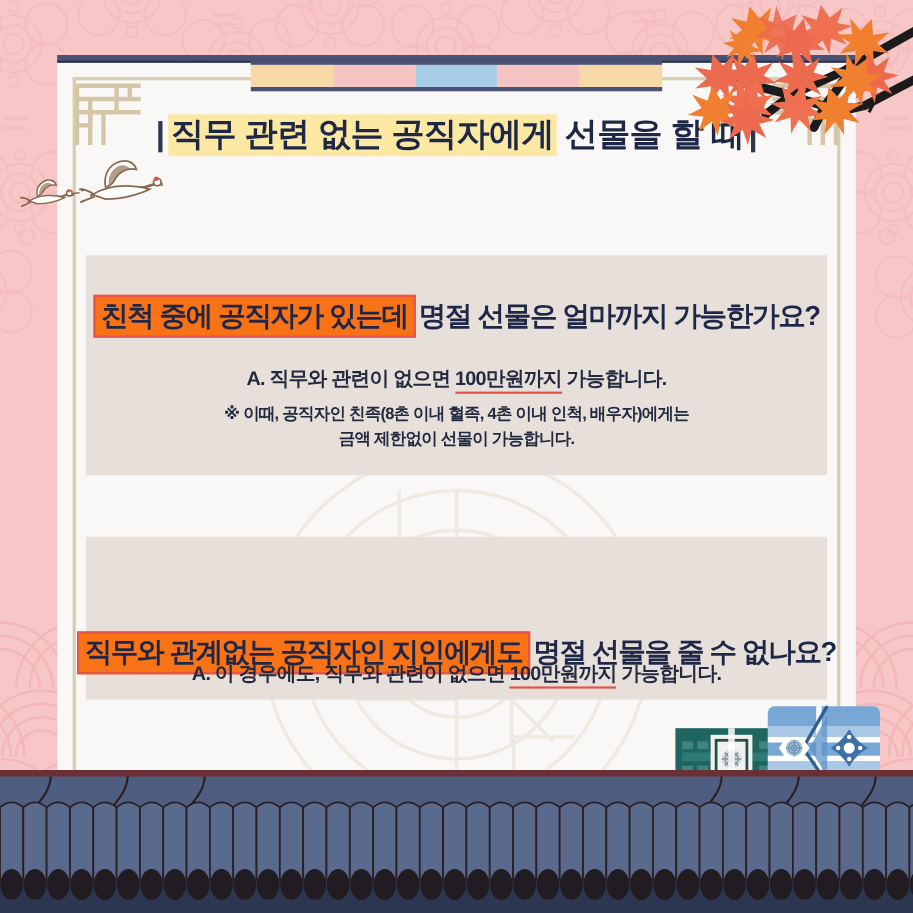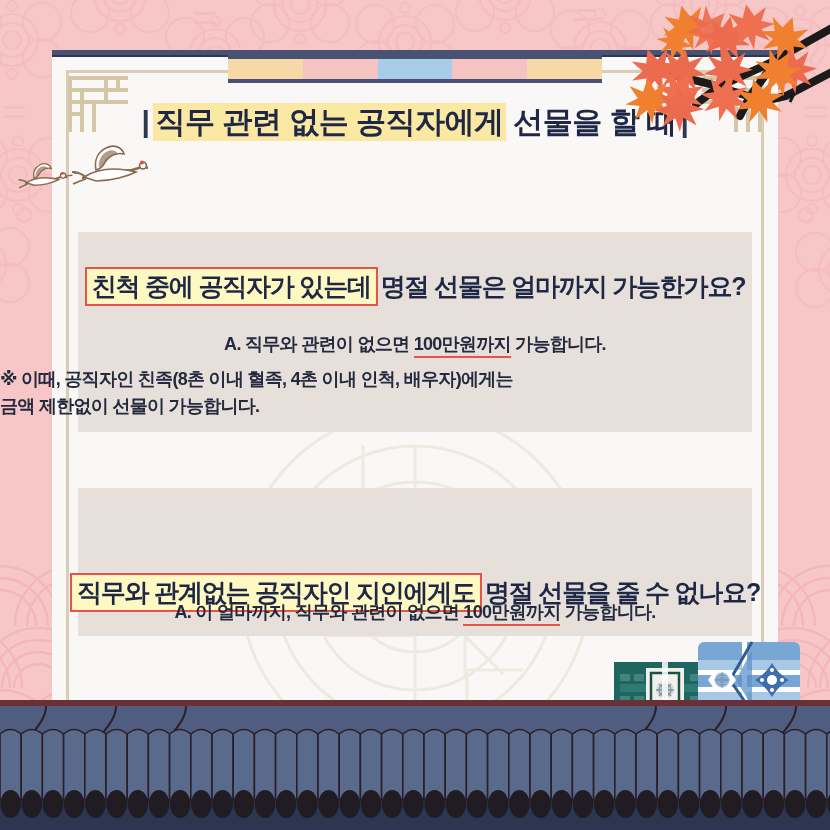--- a/index.html
+++ b/index.html
@@ -122,21 +122,21 @@
     position:absolute; left:0; right:0;
     text-align:center;
     font-size:25px; font-weight:bold; color:#1E2745;
     white-space:nowrap; letter-spacing:-1.2px;
     z-index:7;
   }
   .q3-q { top:270px; }
   .q4-q { top:576px; }
   .question .boxed {
     border:2.5px solid #E2544C;
-    background:#fef9c3;
+    background:#f97316;
     padding:3px 5px 4px;
     margin-right:3px;
   }
 
   .answer {
     position:absolute; left:0; right:0;
     text-align:center;
     font-size:18px; font-weight:bold; color:#23293F;
     white-space:nowrap; letter-spacing:-.7px;
     z-index:7;
@@ -144,22 +144,22 @@
   .a3 { top:332px; }
   .a4 { top:600px; }
   .answer .uline {
     border-bottom:2.5px solid #E2544C;
     padding-bottom:2px;
     text-align:center;
   }
 
   .note {
     position:absolute; left:0; right:0;
-    text-align:left;
-    font-size:18px; font-weight:bold; color:#23293F;
+    text-align:center;
+    font-size:15px; font-weight:bold; color:#23293F;
     letter-spacing:-.7px; line-height:1.5;
     z-index:7;
   }
   .note-q3 { top:366px; }
   .note-l2 { }
 
   
   .gifts { position:absolute; left:612px; top:640px; width:190px; height:90px; z-index:11; }
 
   
@@ -442,21 +442,21 @@
   </div>
   <div class="note note-q3">
     <div>※ 이때, 공직자인 친족(8촌 이내 혈족, 4촌 이내 인척, 배우자)에게는</div>
     <div class="note-l2">금액 제한없이 선물이 가능합니다.</div>
   </div>
 
   <div class="question q4-q">
     <span class="boxed">직무와 관계없는 공직자인 지인에게도</span><span>명절 선물을 줄 수 없나요?</span>
   </div>
   <div class="answer a4">
-    <span>A. 이 얼마까지, 직무와 관련이 없으면</span>
+    <span>A. 이 경우에도, 직무와 관련이 없으면</span>
     <span class="uline">100만원까지</span>
     <span>가능합니다.</span>
   </div>
 
   <svg class="gifts" viewBox="0 0 190 90">
 
     <g>
       <rect x="2" y="22" width="102" height="56" fill="#1F6560"></rect>
       <rect x="2" y="70" width="102" height="10" fill="#C9C3B6"></rect>
       <g fill="#4C8B85" opacity=".8">

